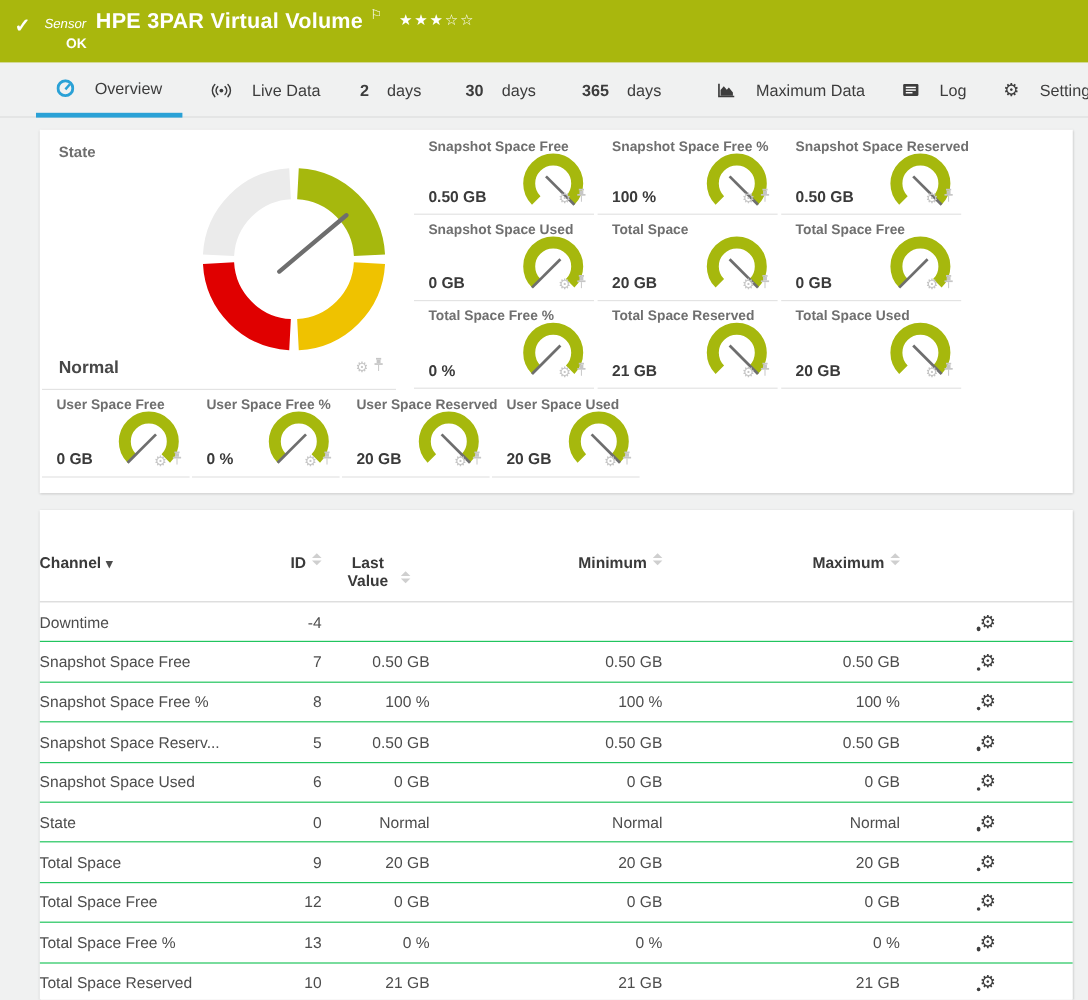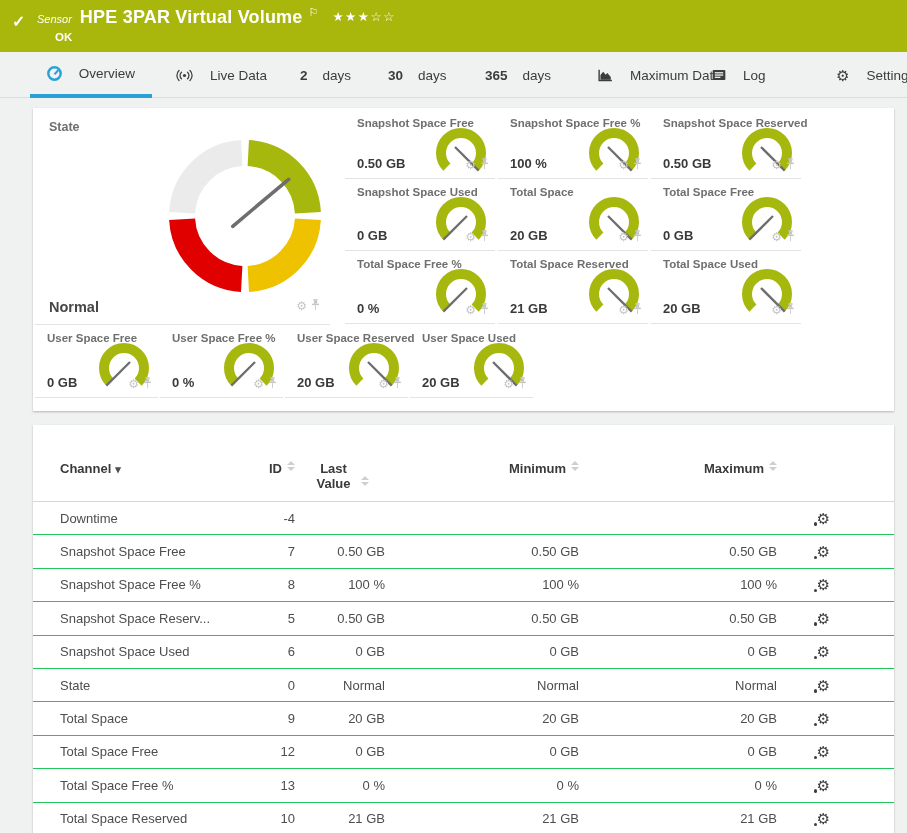--- a/index.html
+++ b/index.html
@@ -38,21 +38,21 @@
   .gvalue { position:absolute; left:12px; bottom:7px; font-size:13px; font-weight:700; color:#3a3a3a; white-space:nowrap; }
   .garc   { position:absolute; right:6px; top:13px; }
   .cicons { position:absolute; right:6px; bottom:4px; display:flex; align-items:center; gap:4px; color:#c6c6c6; cursor:pointer; }
   .cicons .g { font-size:12px; line-height:1; }
   
   .statecell .gtitle { font-size:12.5px; top:10px; left:14px; }
   .statecell .gvalue { font-size:14.5px; color:#474747; left:14px; bottom:9px; }
   .statecell .cicons { right:10px; bottom:9px; }
   .stategauge { position:absolute; left:120px; top:16px; }
   
-  .thead, .trow { display:grid; grid-template-columns:185px 50px 90px 194px 198px 1fr; padding-left:27px; }
+  .thead, .trow { display:grid; grid-template-columns:185px 50px 90px 194px 198px 1fr; }
   .thead { align-items:start; padding-top:36px; padding-bottom:10px; border-bottom:1px solid #d6d6d6;
            font-size:13px; font-weight:700; color:#3a3a3a; line-height:15px; }
   .trow  { height:33.4px; align-items:center; border-bottom:1px solid #22c55e; font-size:13px; color:#4d4d4d; cursor:pointer; }
   .al { text-align:left; } .ar { text-align:right; } .ac { text-align:center; }
   .wrapcol .lbl { display:inline-block; width:44px; }
   .sorticon { display:inline-block; vertical-align:2px; margin-left:5px; }
   .sorticon i { display:block; width:0; height:0; border-left:4px solid transparent; border-right:4px solid transparent; }
   .sorticon .up { border-bottom:4px solid #cfcfcf; margin-bottom:2px; }
   .sorticon .dn { border-top:4px solid #cfcfcf; }
   .desc { color:#4d4d4d; font-size:11px; margin-left:4px; }
@@ -107,21 +107,21 @@
     </div>
     <div class="tab" style="left: 598px;">
       <span class="tico">
         <svg width="15" height="14" viewBox="0 0 16 14">
           <path d="M2.6 12 L2.6 7 L5.5 3.6 L8.2 6.8 L10 4.8 L13.6 9.2 L13.6 12 Z" fill="#3d3d3d"></path>
           <path d="M1.2 1.5 V12.8 H14.8" fill="none" stroke="#3d3d3d" stroke-width="1.5"></path>
         </svg>
       </span>
       <span>Maximum Data</span>
     </div>
-    <div class="tab" style="left: 712px; text-align: right;">
+    <div class="tab" style="left: 752px; text-align: right;">
       <span class="tico">
         <svg width="14" height="12" viewBox="0 0 15 12">
           <rect x="0.7" y="0.7" width="13.6" height="10.6" rx="1" fill="#3d3d3d"></rect>
           <rect x="3" y="3" width="9" height="1.3" fill="#fff"></rect>
           <rect x="3" y="5.4" width="9" height="1.3" fill="#fff"></rect>
           <rect x="3" y="7.8" width="6" height="1.3" fill="#fff"></rect>
         </svg>
       </span>
       <span>Log</span>
     </div>

